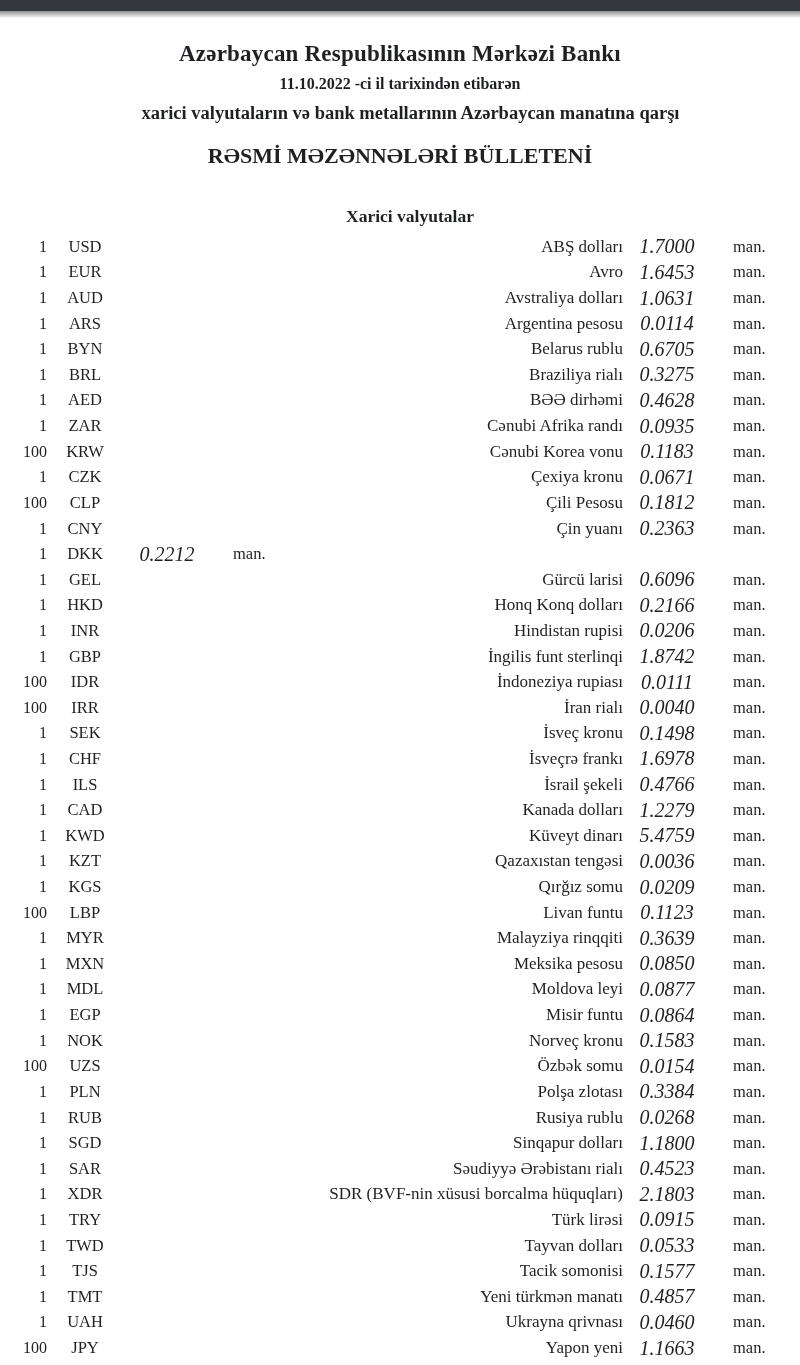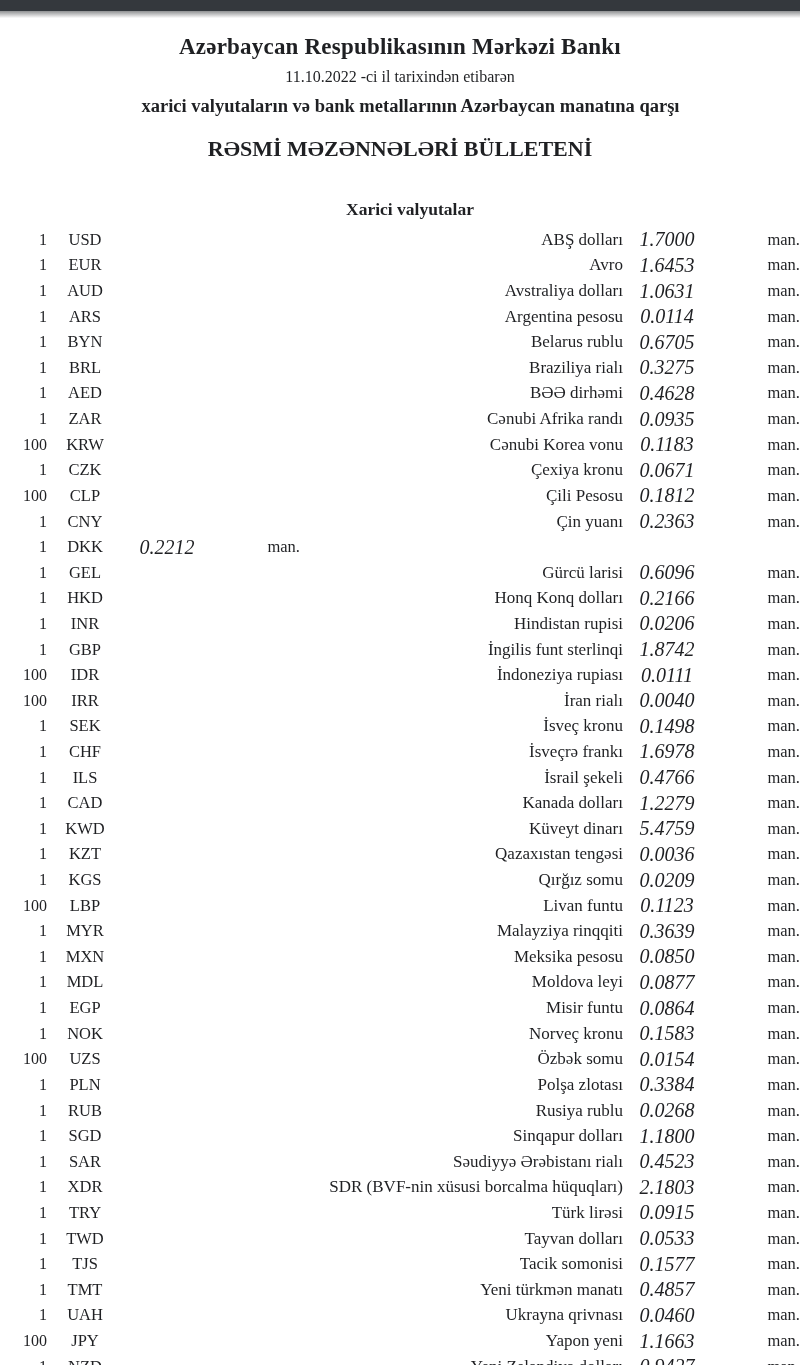--- a/index.html
+++ b/index.html
@@ -13,28 +13,28 @@
   .top-bar {
     width: 100%; height: 11px;
     background: #34383d;
   }
   .top-shadow {
     width: 100%; height: 7px;
     background: linear-gradient(to bottom, #8f9092, #fdfdfd);
   }
   .header { text-align: center; }
   .bank-title {
-    margin-top: 16px;
+    margin-top: 23px;
     font-size: 23px; font-weight: 700;
     line-height: 26px;
     letter-spacing: 0.2px;
   }
   .date-line {
     margin-top: 6px;
-    font-size: 16px; font-weight: 400;
+    font-size: 16px; font-weight: 700;
     line-height: 22px;
   }
   .subtitle1 {
     margin-top: 6px;
     font-size: 18.5px; font-weight: 700;
     line-height: 24px;
     padding-left: 21px;
   }
   .subtitle2 {
     margin-top: 19px;
@@ -54,21 +54,21 @@
     height: 25.62px;
     align-items: center;
   }
   .qty   { width: 47px;  text-align: right;  font-size: 16px; }
   .code  { width: 76px;  text-align: center; font-size: 16.5px; }
   .name  { width: 500px; text-align: right;   font-size: 17px;
            white-space: nowrap; overflow: hidden; }
   .rate  { width: 88px;  text-align: center;  font-size: 20px;
            font-weight: 400; font-style: italic; }
   .man   { width: 89px;  box-sizing: border-box; padding-left: 22px;
-           text-align: right; font-size: 16.5px; }
+           text-align: left; font-size: 16.5px; }
 </style>
 </head>
 <body>
 
 <div class="top-bar"></div>
 <div class="top-shadow"></div>
 
 <div>
   <div class="header">
     <div class="bank-title">Azərbaycan Respublikasının Mərkəzi Bankı</div>

